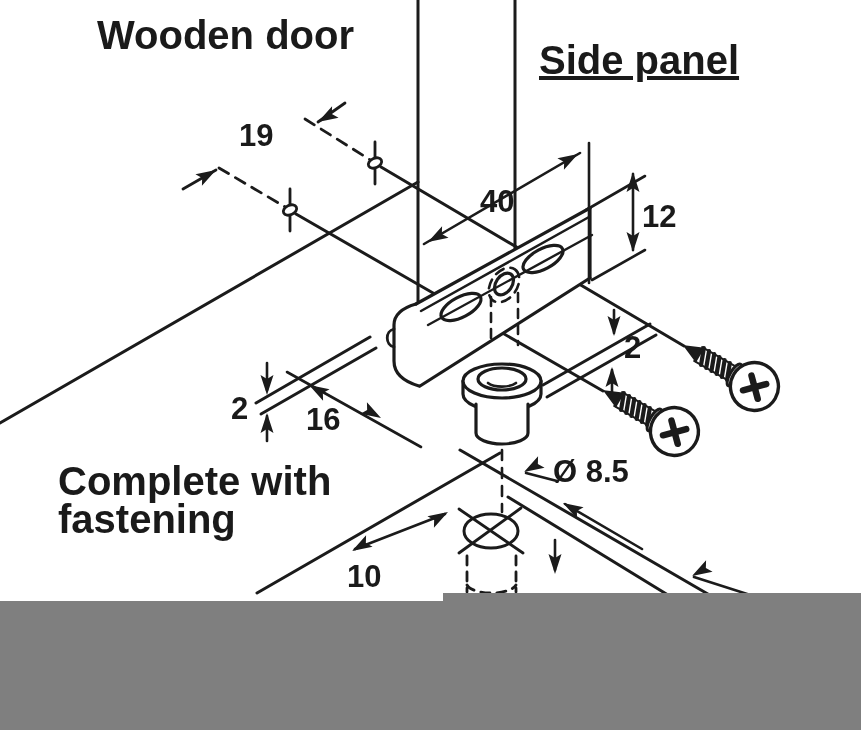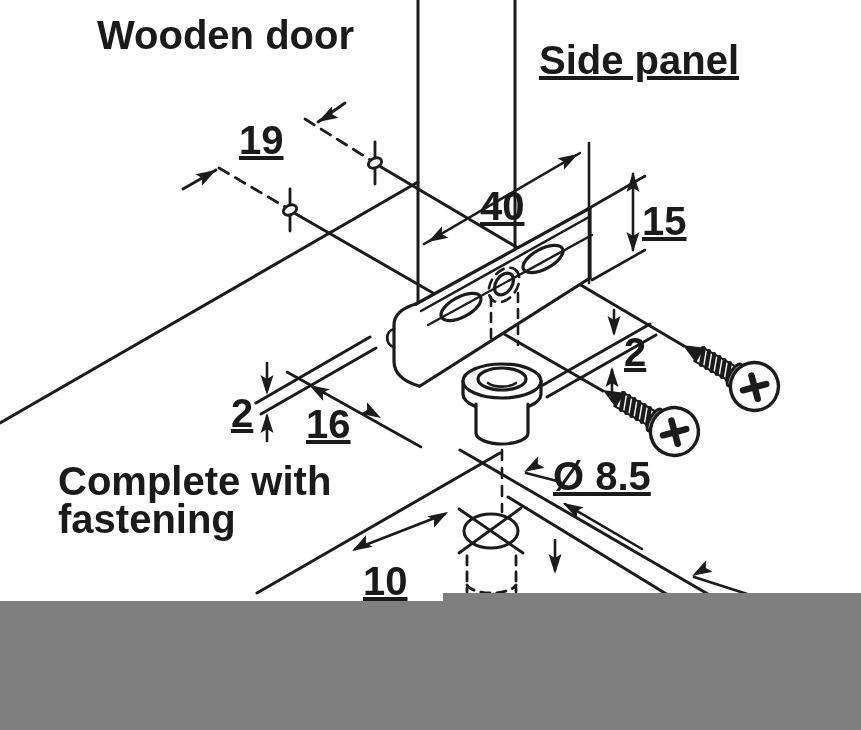--- a/index.html
+++ b/index.html
@@ -2,21 +2,21 @@
 <html><head>
 <meta charset="utf-8">
 <style>
   html,body{margin:0;padding:0;background:#fff;}
   #stage{position:relative;width:861px;height:730px;background:#fff;overflow:hidden;
          font-family:"Liberation Sans", sans-serif;}
   #stage svg{position:absolute;left:0;top:0;}
   .lbl{position:absolute;color:#1a1a1a;font-weight:bold;white-space:nowrap;
        font-family:"Liberation Sans", sans-serif;line-height:1;}
   .big{font-size:40px;}
-  .dim{font-size:40px;text-decoration:underline;}
+  .dim{font-size:31px;}
   .multi div{line-height:38px;}
 </style>
 </head>
 <body>
 
 <div id="stage">
 <svg width="861" height="730" viewBox="0 0 861 730">
   <g fill="none" stroke="#1b1b1b" stroke-width="3" stroke-linecap="round">
 
     <line x1="0" y1="423" x2="418" y2="182"></line>
@@ -196,24 +196,24 @@
       <rect x="443" y="593" width="419" height="138" fill="#7f7f7f"></rect>
     </g>
   </g>
 </svg>
 
   <div class="lbl big" style="left:97px;top:15px;">Wooden door</div>
   <div class="lbl big" style="left:539px;top:40px;text-decoration:underline;">Side panel</div>
 
   <div class="lbl dim" style="left:239px;top:120px;">19</div>
   <div class="lbl dim" style="left:452px;top:186px;margin-left:28px;">40</div>
-  <div class="lbl dim" style="left:642px;top:201px;">15</div>
+  <div class="lbl dim" style="left:642px;top:201px;">12</div>
   <div class="lbl dim" style="left:624px;top:332px;">2</div>
   <div class="lbl dim" style="left:231px;top:393px;">2</div>
   <div class="lbl dim" style="left:306px;top:404px;">16</div>
   <div class="lbl dim" style="left:553px;top:456px;">Ø 8.5</div>
-  <div class="lbl dim" style="left:363px;top:561px;">10</div>
+  <div class="lbl dim" style="left:347px;top:561px;">10</div>
 
   <div class="lbl big multi" style="left:58px;top:462px;">
     <div>Complete with</div>
     <div>fastening</div>
   </div>
 </div>
 
 </body></html>

